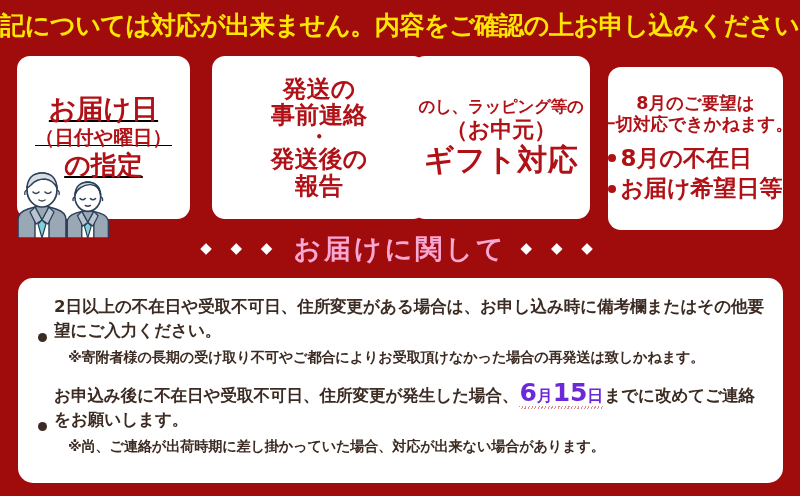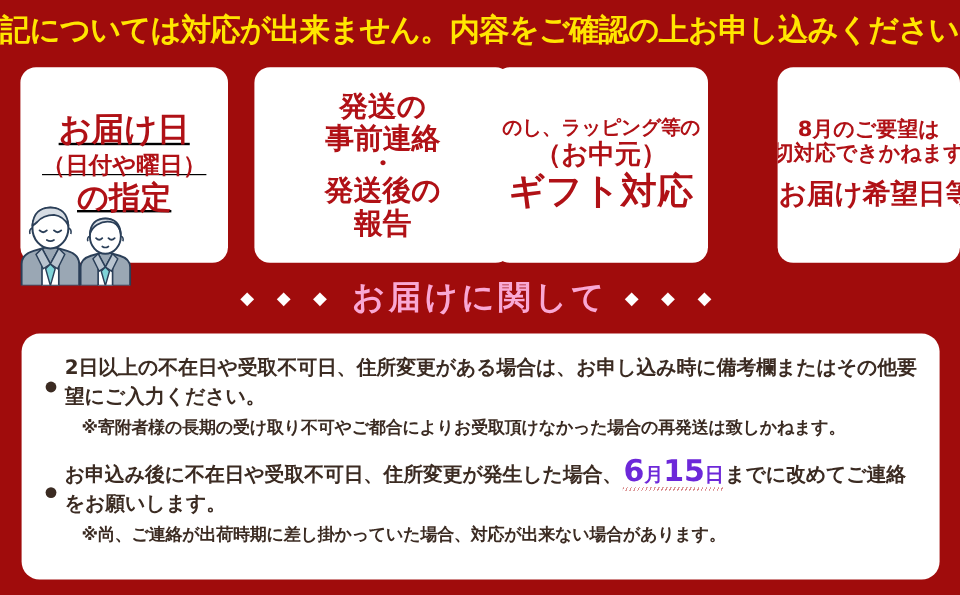--- a/index.html
+++ b/index.html
@@ -60,21 +60,21 @@
     box-sizing: border-box;
     display: flex;
     flex-direction: column;
     align-items: center;
     justify-content: center;
     overflow: hidden;
   }
   .card-1 { left: 17px;  width: 173px; text-decoration: underline; }
   .card-2 { left: 212px; width: 214px; }
   .card-3 { left: 412px; width: 178px; }
-  .card-4 { left: 648px; width: 152px; }
+  .card-4 { left: 608px; width: 175px; margin-top: 11px; }
 
   .card-line {
     color: #b01116;
     font-weight: 700;
     line-height: 1.12;
     text-align: center;
     white-space: nowrap;
   }
 
   
@@ -170,21 +170,21 @@
     background: #ffffff;
     border-radius: 15px;
     box-sizing: border-box;
     padding: 17px 16px 10px 18px;
   }
   .note-block { margin-bottom: 6px; }
   .note-block.second { margin-top: 14px; }
 
   .note-main {
     display: flex;
-    align-items: center;
+    align-items: flex-end;
     color: #3b2b22;
     font-size: 16.6px;
     font-weight: 700;
     line-height: 1.42;
     letter-spacing: -0.1px;
   }
   .note-main .bullet {
     flex: 0 0 auto;
     width: 9px;
     height: 9px;
@@ -258,20 +258,24 @@
     <div class="card card-3">
       <div class="card-line c3-a">のし、ラッピング等の</div>
       <div class="card-line c3-c">（お中元）</div>
       <div class="card-line c3-b">ギフト対応</div>
     </div>
 
     <div class="card card-4">
       <div class="card-line c4-a">8月のご要望は</div>
       <div class="card-line c4-b">一切対応できかねます。</div>
       <div class="c4-bullets">
+        <div class="c4-bullet">
+          <span class="dot"></span>
+          <span>8月の不在日</span>
+        </div>
         <div class="c4-bullet">
           <span class="dot"></span>
           <span>お届け希望日等</span>
         </div>
       </div>
     </div>
   </div>
 
   <svg class="figures" viewBox="0 0 108 70" aria-hidden="true">
 

